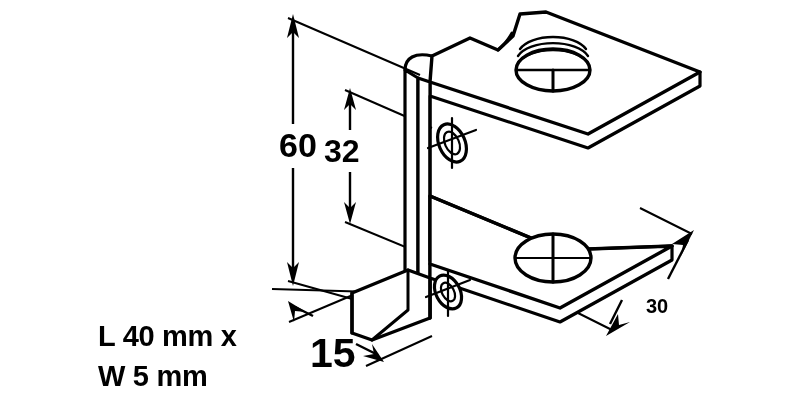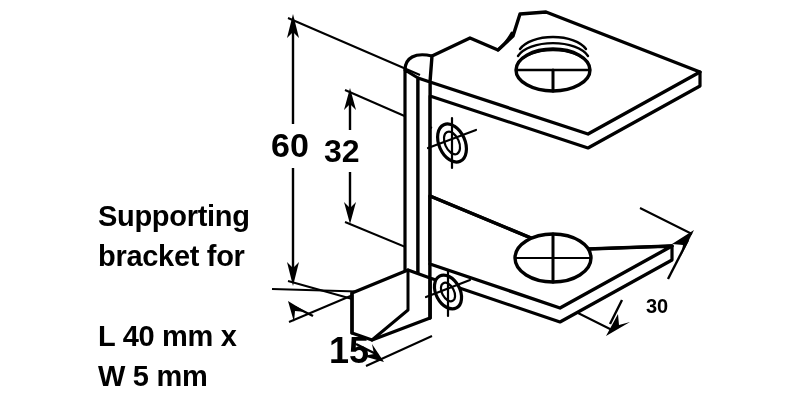--- a/index.html
+++ b/index.html
@@ -35,23 +35,23 @@
     letter-spacing: -0.3px;
     white-space: pre;
   }
   .dim-text {
     position: absolute;
     font-family: "Liberation Sans", sans-serif;
     font-weight: bold;
     color: #000000;
     white-space: pre;
   }
-  #dim-60 { left: 271px; top: 126px; font-size: 34px; }
+  #dim-60 { left: 279px; top: 126px; font-size: 34px; }
   #dim-32 { left: 324px; top: 133px; font-size: 32px; }
-  #dim-15 { left: 329px; top: 330px; font-size: 36px; }
+  #dim-15 { left: 310px; top: 330px; font-size: 41px; }
   #dim-30 { left: 646px; top: 295px; font-size: 20px; }
 </style>
 </head>
 <body>
 
 <div id="page">
 
   <svg id="drawing" viewBox="0 0 800 400">
 
     <g stroke="#000000" fill="none" stroke-linecap="butt">
@@ -189,21 +189,21 @@
         <ellipse cx="448" cy="292" rx="12" ry="18" transform="rotate(-28 448 292)" fill="#ffffff" stroke="#000000" stroke-width="3.2"></ellipse>
         <ellipse cx="448" cy="292" rx="6" ry="10" transform="rotate(-28 448 292)" fill="none" stroke="#000000" stroke-width="2.2"></ellipse>
         <line x1="448" y1="270" x2="448" y2="316" stroke="#000000" stroke-width="2.2"></line>
         <line x1="426" y1="297" x2="470" y2="280" stroke="#000000" stroke-width="2.2"></line>
       </g>
 
       <path d="M 430 278 L 430 318" fill="none" stroke="#000000" stroke-width="3.2"></path>
     </g>
   </svg>
 
-  <div class="label-text"><span>Supporting</span><br><span>bracket for</span><br><br><span>L 40 mm x</span><br><span>W 5 mm</span></div>
+  <div class="label-text"><br><br><br><span>L 40 mm x</span><br><span>W 5 mm</span></div>
 
   <div class="dim-text" id="dim-60">60</div>
 
   <div class="dim-text" id="dim-32">32</div>
 
   <div class="dim-text" id="dim-15">15</div>
 
   <div class="dim-text" id="dim-30">30</div>
 
 </div>

